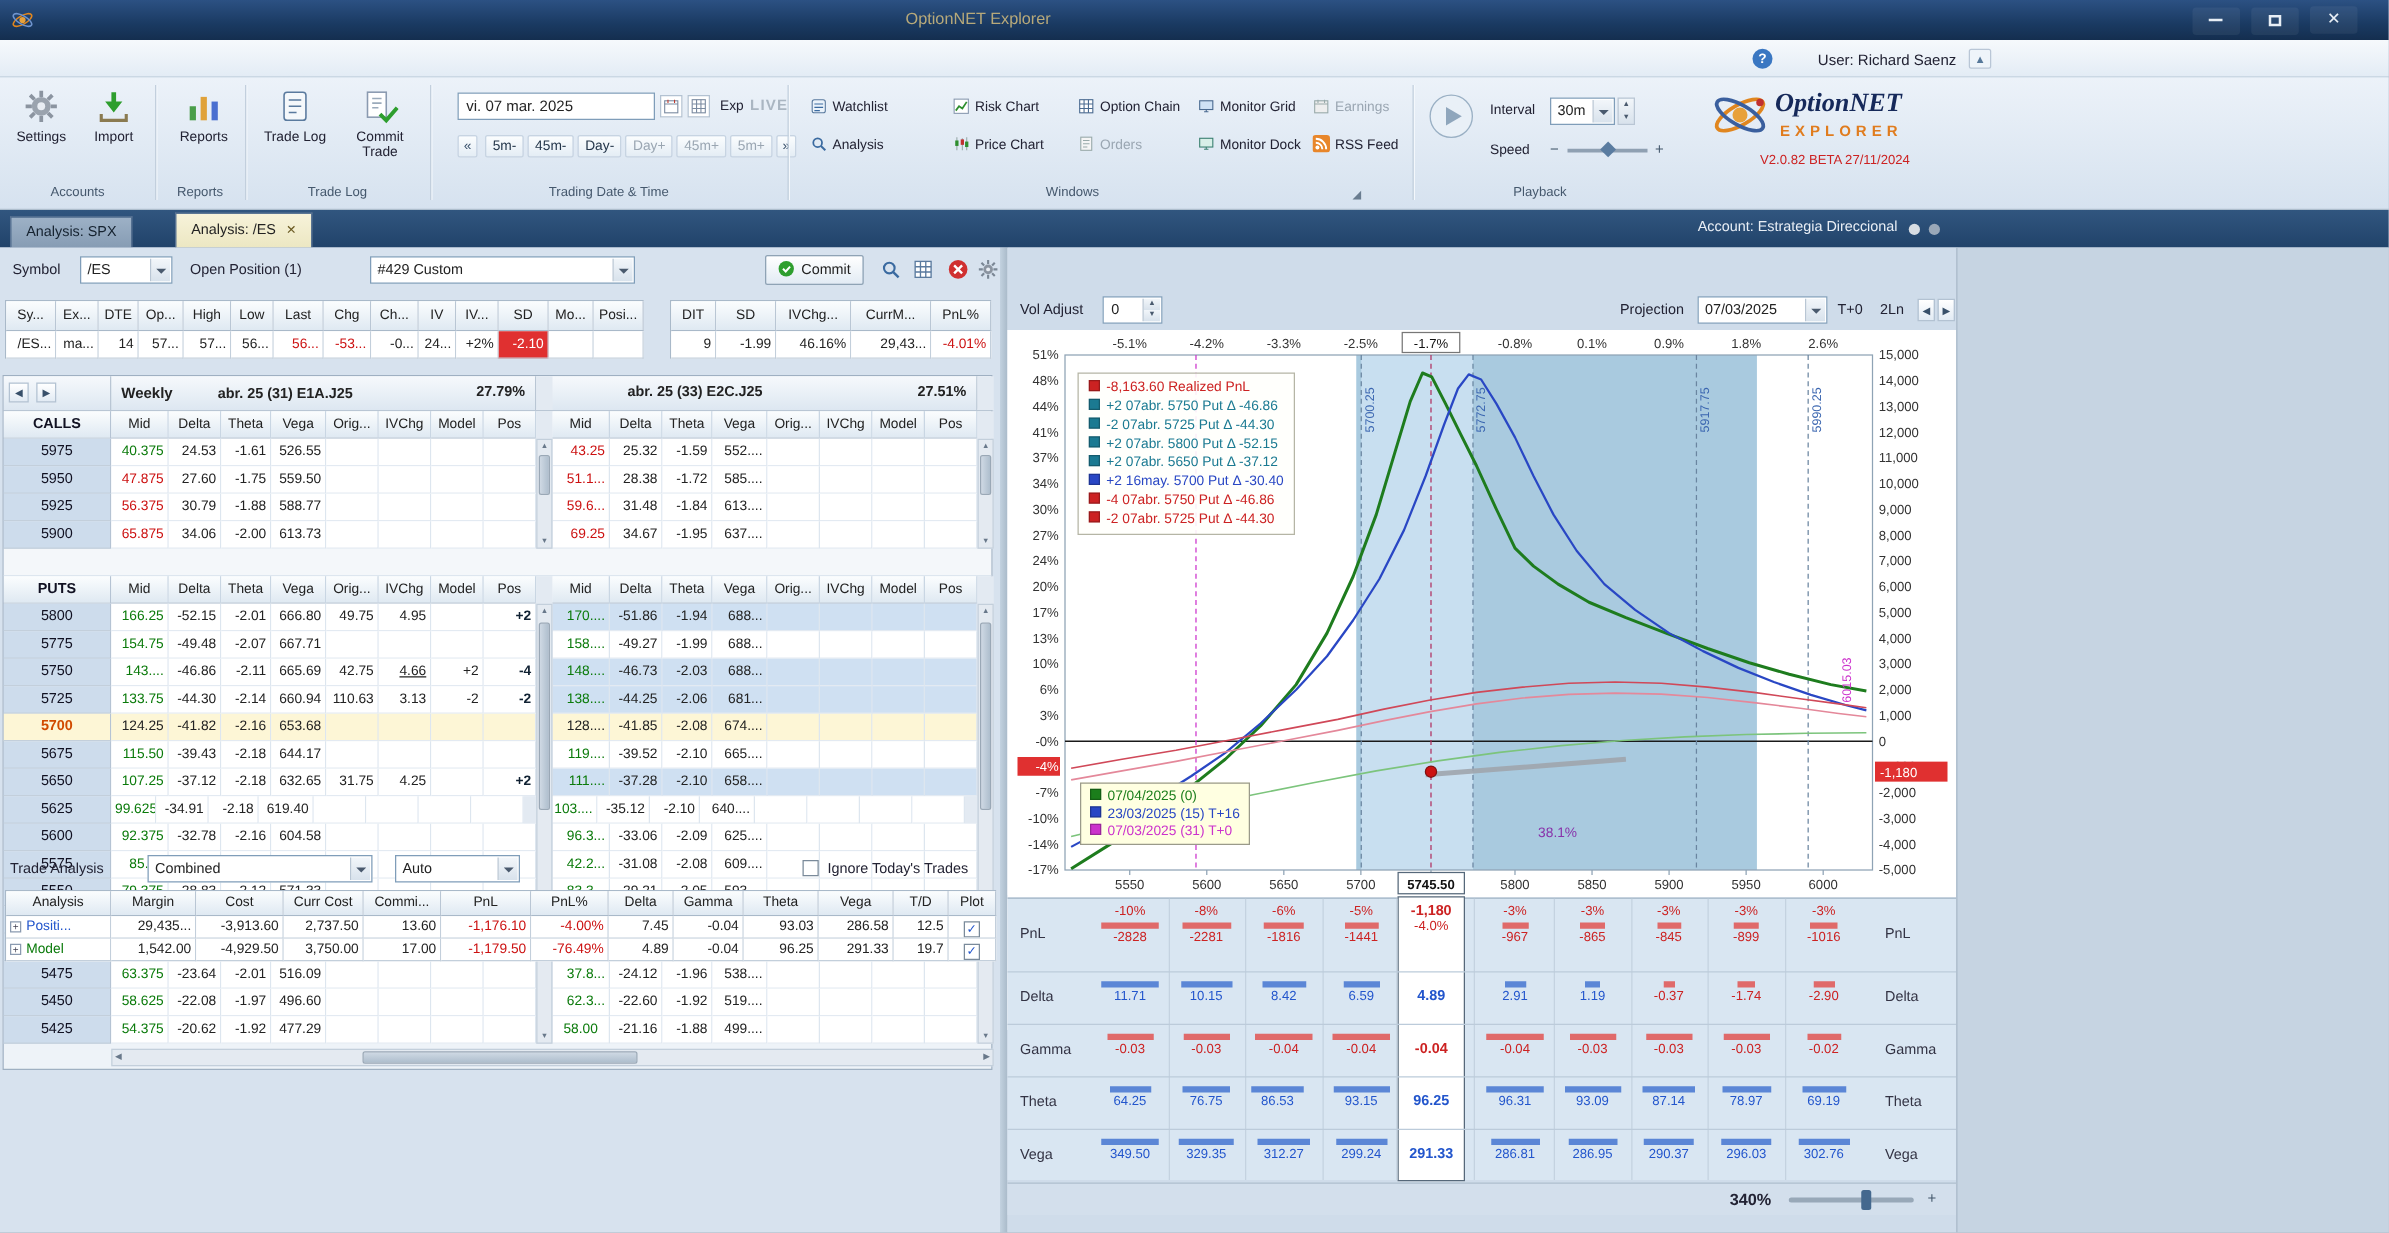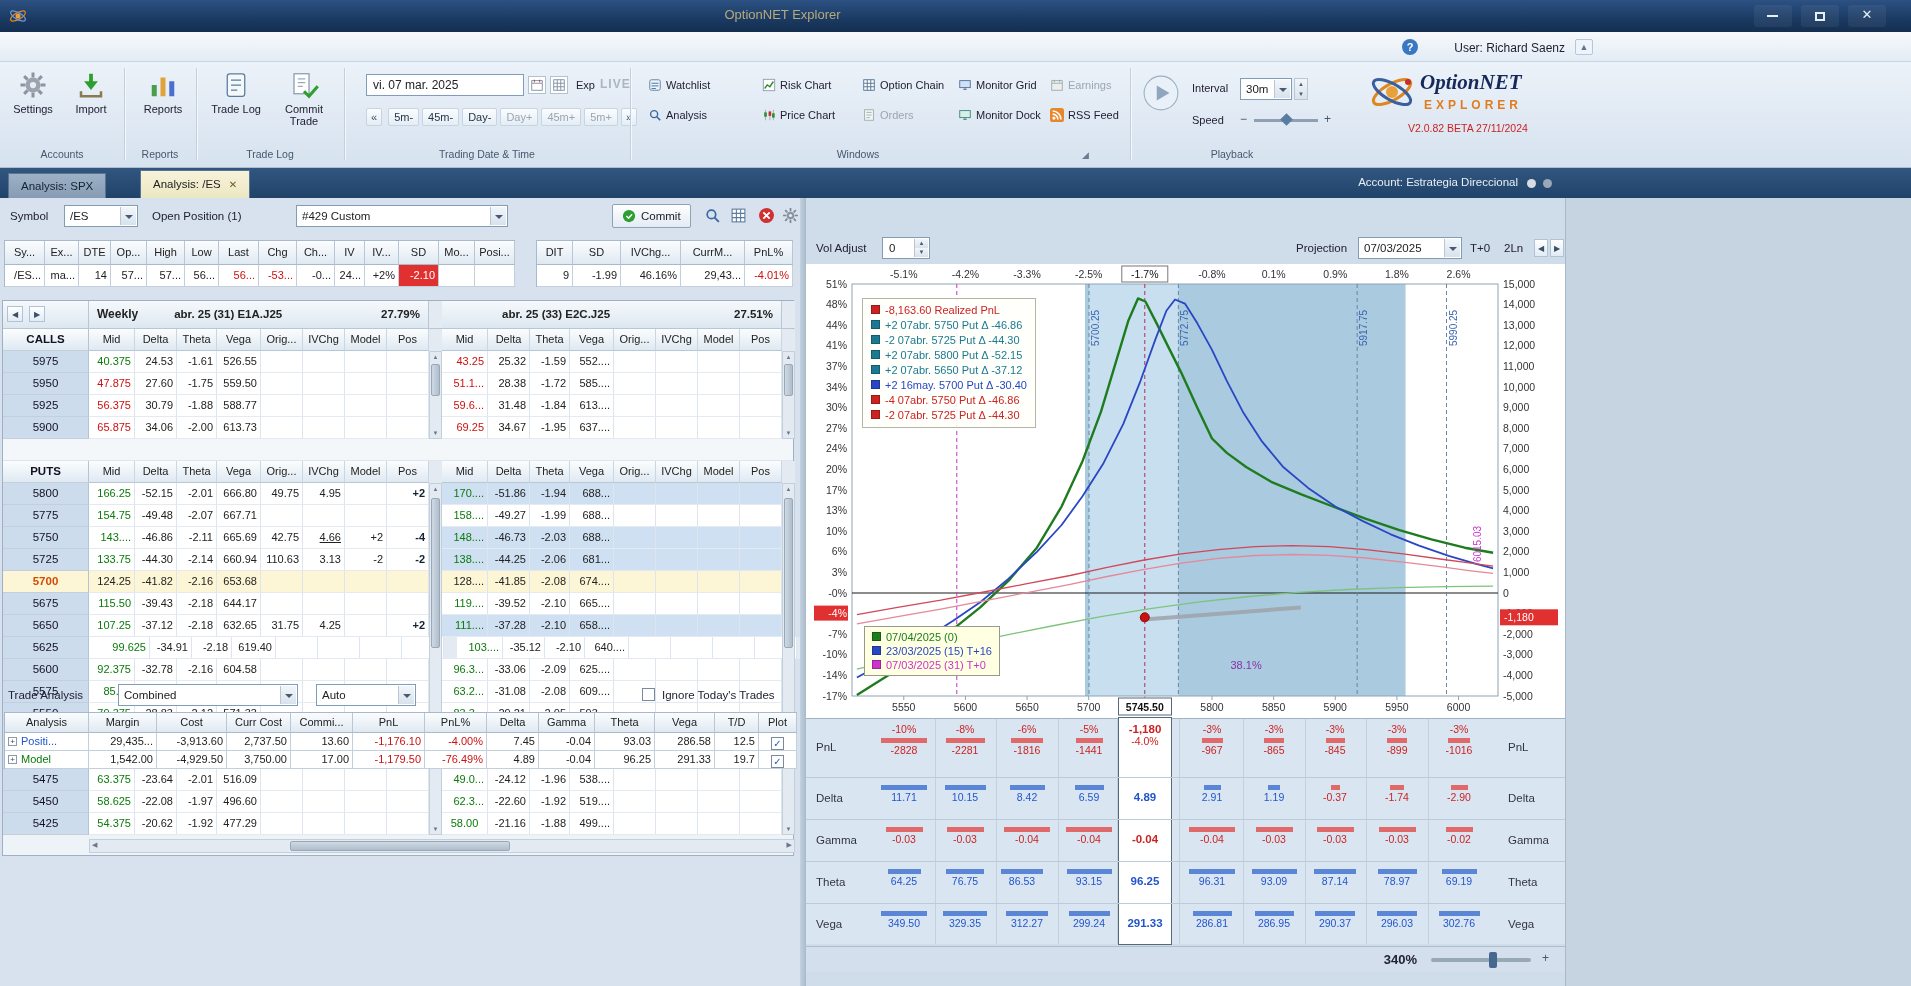--- a/index.html
+++ b/index.html
@@ -674,21 +674,21 @@
           <div class="ccell possel" style="width: 40px;">-2.10</div>
           <div class="ccell possel" style="width: 44px;">658....</div>
           <div class="ccell possel" style="width: 42px;"></div>
           <div class="ccell possel" style="width: 42px;"></div>
           <div class="ccell possel" style="width: 42px;"></div>
           <div class="ccell possel" style="width: 42px;"></div>
           <div class="cgap"></div>
         </div>
         <div class="crow">
           <div class="cstrike">5625</div>
-          <div class="ccell grn" style="width: 61px;">99.625</div>
+          <div class="ccell grn" style="width: 36px;">99.625</div>
           <div class="ccell" style="width: 42px;">-34.91</div>
           <div class="ccell" style="width: 40px;">-2.18</div>
           <div class="ccell" style="width: 44px;">619.40</div>
           <div class="ccell" style="width: 42px;"></div>
           <div class="ccell" style="width: 42px;"></div>
           <div class="ccell" style="width: 42px;"></div>
           <div class="ccell" style="width: 42px;"></div>
           <div class="cgap"></div>
           <div class="ccell grn" style="width: 46px;">103....</div>
           <div class="ccell" style="width: 42px;">-35.12</div>
@@ -725,21 +725,21 @@
           <div class="cstrike">5575</div>
           <div class="ccell grn" style="width: 46px;">85.50</div>
           <div class="ccell" style="width: 42px;">-30.74</div>
           <div class="ccell" style="width: 40px;">-2.14</div>
           <div class="ccell" style="width: 44px;">588.36</div>
           <div class="ccell" style="width: 42px;"></div>
           <div class="ccell" style="width: 42px;"></div>
           <div class="ccell" style="width: 42px;"></div>
           <div class="ccell" style="width: 42px;"></div>
           <div class="cgap"></div>
-          <div class="ccell grn" style="width: 46px;">63.2...</div>
+          <div class="ccell grn" style="width: 46px;">42.2...</div>
           <div class="ccell" style="width: 42px;">-31.08</div>
           <div class="ccell" style="width: 40px;">-2.08</div>
           <div class="ccell" style="width: 44px;">609....</div>
           <div class="ccell" style="width: 42px;"></div>
           <div class="ccell" style="width: 42px;"></div>
           <div class="ccell" style="width: 42px;"></div>
           <div class="ccell" style="width: 42px;"></div>
           <div class="cgap"></div>
         </div>
         <div class="crow">
@@ -809,21 +809,21 @@
           <div class="cstrike">5475</div>
           <div class="ccell grn" style="width: 46px;">63.375</div>
           <div class="ccell" style="width: 42px;">-23.64</div>
           <div class="ccell" style="width: 40px;">-2.01</div>
           <div class="ccell" style="width: 44px;">516.09</div>
           <div class="ccell" style="width: 42px;"></div>
           <div class="ccell" style="width: 42px;"></div>
           <div class="ccell" style="width: 42px;"></div>
           <div class="ccell" style="width: 42px;"></div>
           <div class="cgap"></div>
-          <div class="ccell grn" style="width: 46px;">49.0...</div>
+          <div class="ccell grn" style="width: 46px;">37.8...</div>
           <div class="ccell" style="width: 42px;">-24.12</div>
           <div class="ccell" style="width: 40px;">-1.96</div>
           <div class="ccell" style="width: 44px;">538....</div>
           <div class="ccell" style="width: 42px;"></div>
           <div class="ccell" style="width: 42px;"></div>
           <div class="ccell" style="width: 42px;"></div>
           <div class="ccell" style="width: 42px;"></div>
           <div class="cgap"></div>
         </div>
         <div class="crow">

